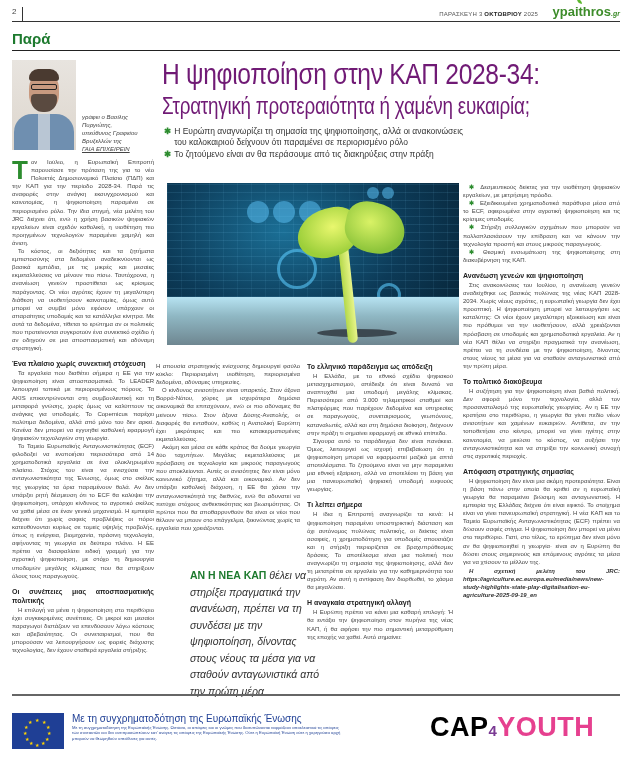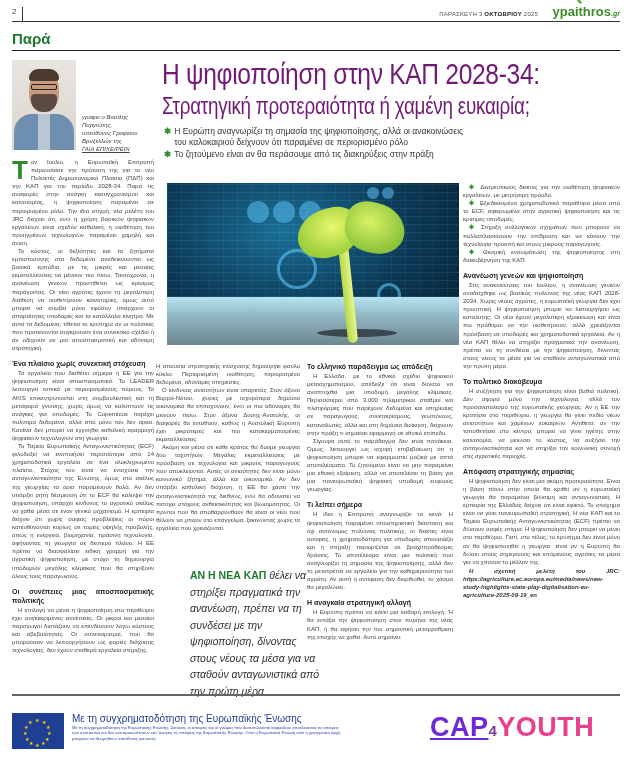--- a/index.html
+++ b/index.html
@@ -66,21 +66,21 @@
   .link-note { font-style: italic; font-weight: bold; color: #333; text-indent: 0; margin-top: 1px; }
 
   .footer-rule { position: absolute; left: 12px; right: 12px; top: 694px; border-top: 2px solid #666; }
 
   .eu-flag { position: absolute; left: 12px; top: 713px; width: 52px; height: 36px; background: #1f3f95; }
   .eu-flag span { position: absolute; color: #ffd400; font-size: 5px; line-height: 5px; }
   .eu-title { position: absolute; left: 72px; top: 713px; font-size: 10px; color: #1f3f95; }
   .eu-disclaimer { position: absolute; left: 72px; top: 725px; width: 270px; font-size: 4.2px; line-height: 5.3px; color: #2a4a9a; }
 
   .cap-logo { position: absolute; left: 430px; top: 712px; font-size: 27px; font-weight: bold; letter-spacing: 0.5px; }
-  .cap-logo .cap { color: #6d28d9; text-decoration: underline; }
+  .cap-logo .cap { color: #000000; }
   .cap-logo .four { color: #7a3a93; font-size: 15px; }
   .cap-logo .youth { color: #e6408f; }
 </style>
 </head>
 <body>
 
 <div class="topbar">
   <span class="page-num">2</span>
   <span class="date"><span>ΠΑΡΑΣΚΕΥΗ 3 </span><b>ΟΚΤΩΒΡΙΟΥ</b><span> 2025</span></span>
   <span class="logo"><span class="leaf"></span><span>ypaithros</span><small>.gr</small></span>

